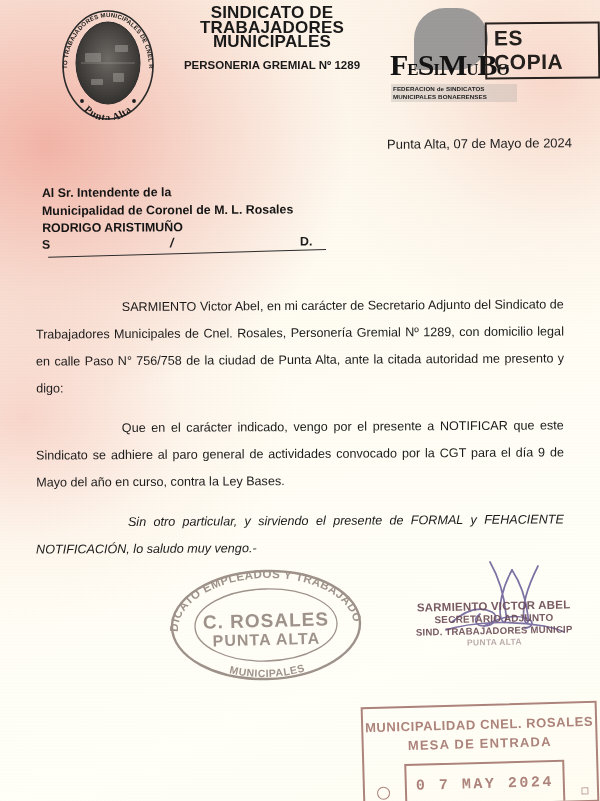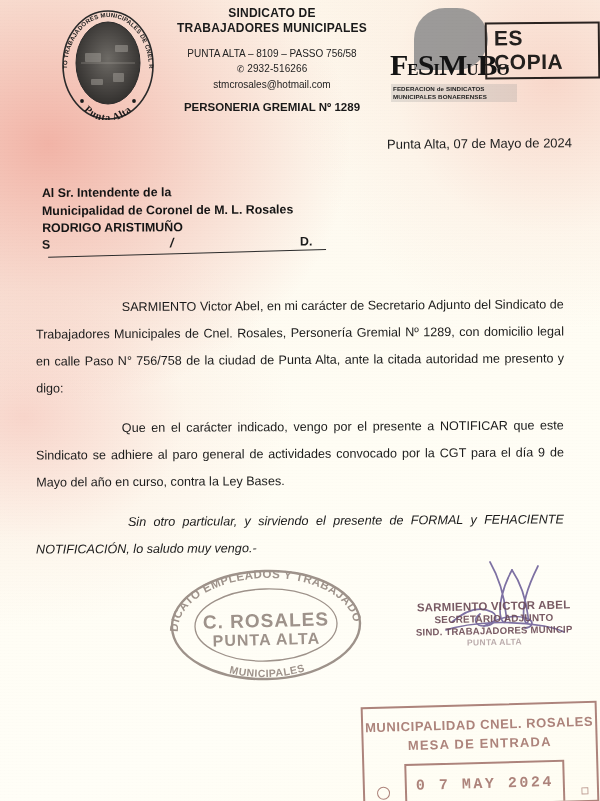--- a/index.html
+++ b/index.html
@@ -46,21 +46,21 @@
   .seal-logo svg { display: block; }
 
   .lh-text {
     position: absolute;
     left: 168px;
     top: 6px;
     width: 208px;
     text-align: center;
   }
   .lh-title {
-    font-size: 12px;
+    font-size: 17px;
     font-weight: bold;
     line-height: 14.5px;
     letter-spacing: 0.2px;
     color: #1a1a1a;
   }
   .lh-contact {
     margin-top: 11px;
     font-size: 10px;
     line-height: 15px;
     color: #242424;
@@ -339,27 +339,20 @@
         <circle cx="25" cy="94" r="1.9" fill="#1c1c1c"></circle>
         <circle cx="77" cy="94" r="1.9" fill="#1c1c1c"></circle>
       </svg>
     </div>
 
     <div class="lh-text">
       <div class="lh-title">
         <div>SINDICATO DE</div>
         <div>TRABAJADORES MUNICIPALES</div>
       </div>
-      <div class="lh-contact">
-        <div>PUNTA ALTA – 8109 – PASSO 756/58</div>
-        <div class="phone-row">
-          <span class="phone-glyph">✆</span><span>2932-516266</span>
-        </div>
-        <div>stmcrosales@hotmail.com</div>
-      </div>
       <div class="lh-personeria">PERSONERIA GREMIAL Nº 1289</div>
     </div>
 
     <div class="fesimubo">
       <div class="blob"></div>
       <div class="mark">F<span class="sm">E</span>S<span class="sm">I</span>M<span class="sm">U</span>B<span class="sm">O</span></div>
       <div class="fed">
         <div>FEDERACION de SINDICATOS</div>
         <div>MUNICIPALES BONAERENSES</div>
       </div>

